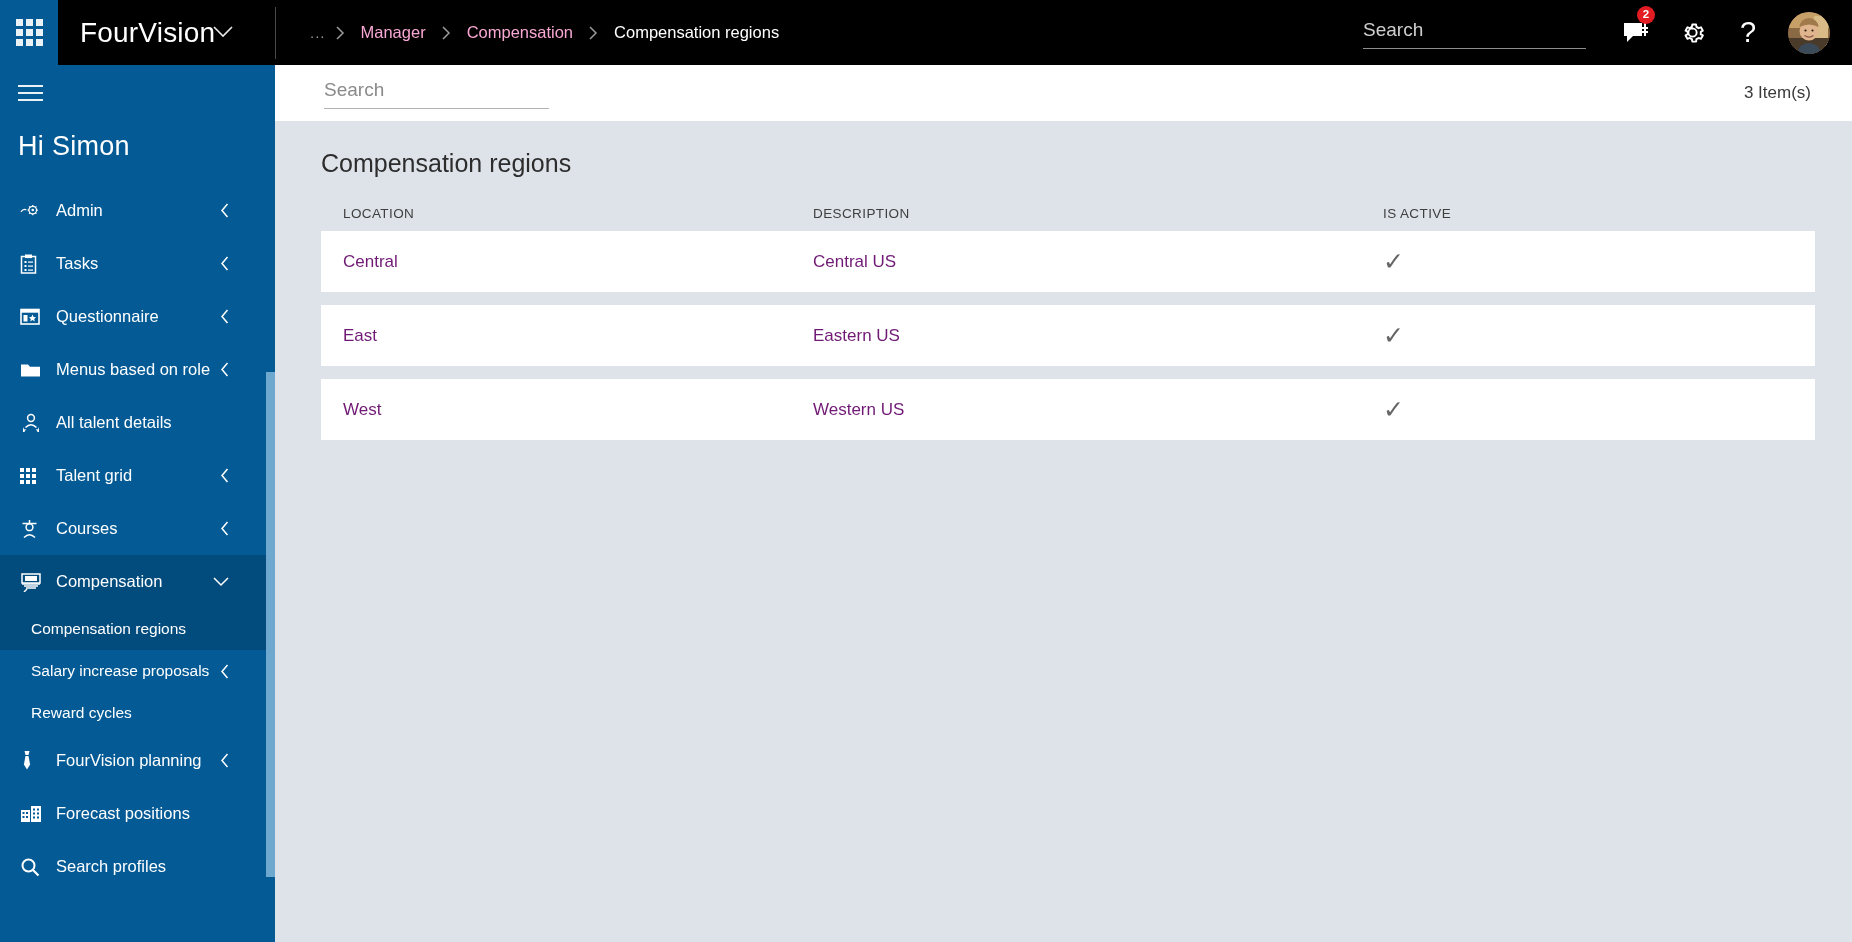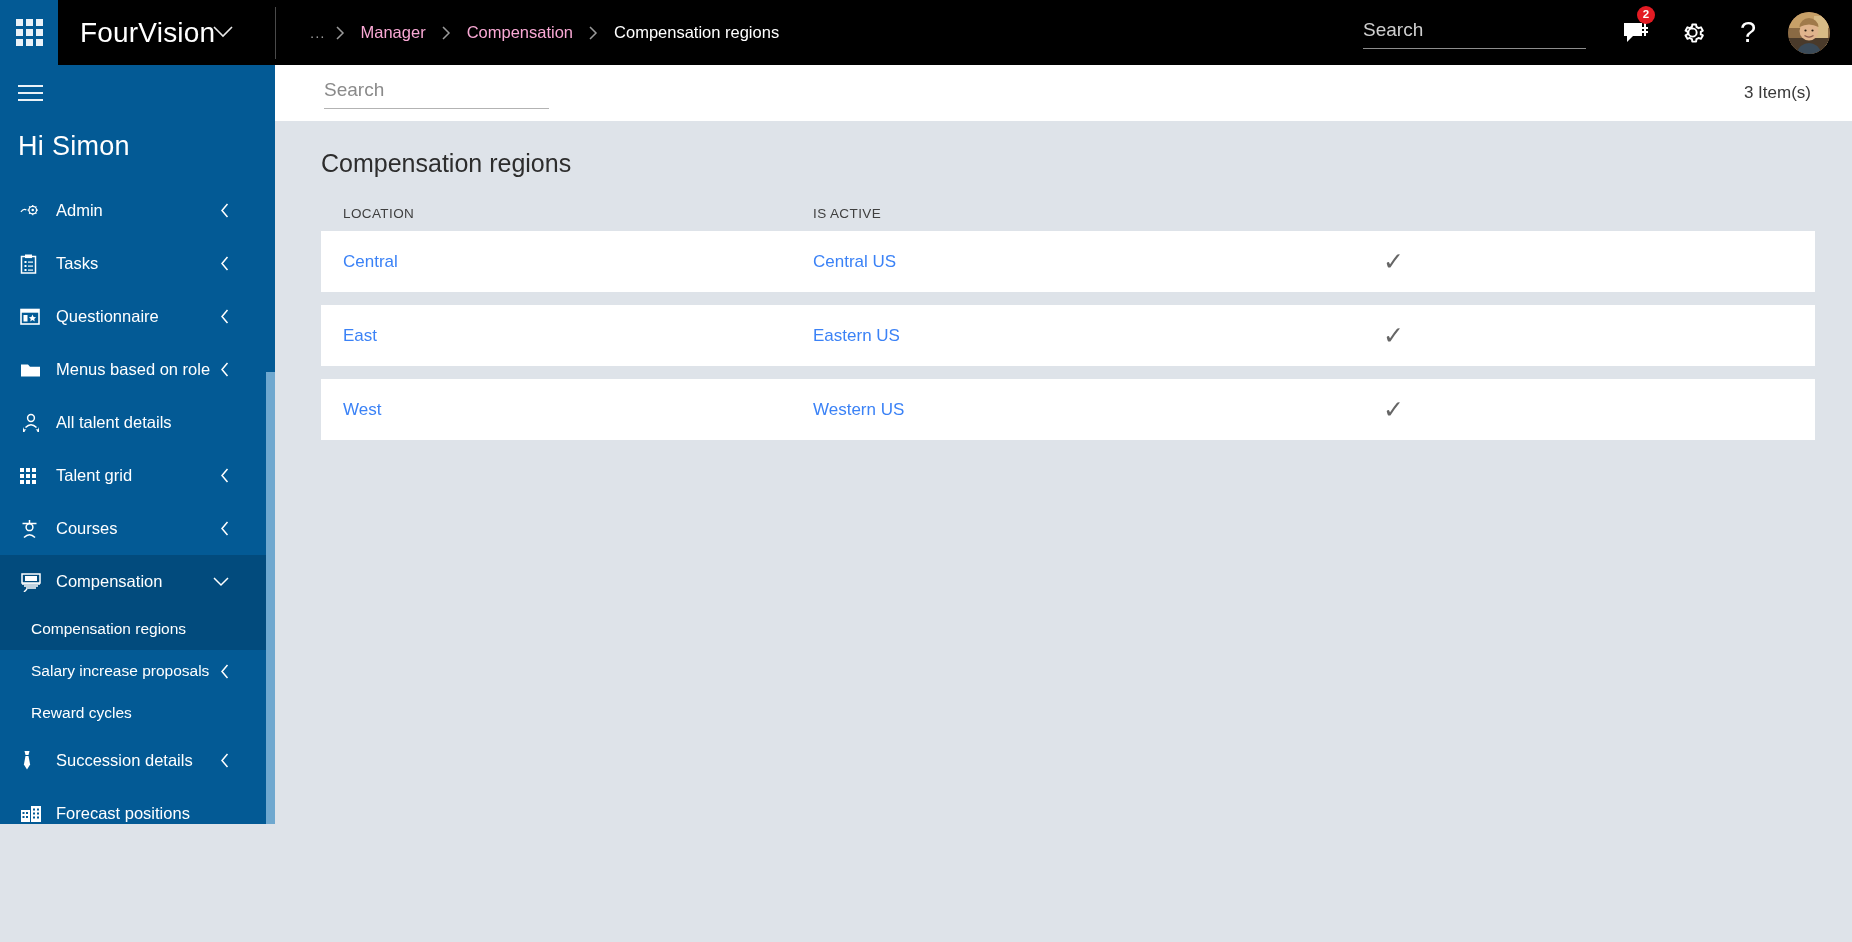--- a/index.html
+++ b/index.html
@@ -144,21 +144,21 @@
     background: #7a5c3e;
     flex: 0 0 42px;
     position: relative;
   }
 
   
   .sidebar {
     position: absolute;
     top: 65px; left: 0;
     width: 275px;
-    height: 759px;
+    height: 877px;
     background: #035a95;
     overflow: hidden;
   }
   .hamburger {
     height: 56px;
     display: flex;
     align-items: center;
     padding-left: 18px;
   }
   .ham-lines { display: flex; flex-direction: column; gap: 5px; }
@@ -306,21 +306,21 @@
     display: flex;
     align-items: center;
     background: #ffffff;
     height: 61px;
     padding: 0 22px;
     margin-bottom: 13px;
     cursor: pointer;
   }
   .td {
     font-size: 17px;
-    color: #3b82f6;
+    color: #701a75;
   }
   .check {
     font-size: 25px;
     color: #666666;
     line-height: 1;
   }
 </style>
 </head>
 <body>
 
@@ -606,21 +606,21 @@
     <span>Reward cycles</span>
   </div>
 
   <div class="nav-item">
     <span class="nav-icon">
       <svg width="14" height="21" viewBox="0 0 14 21" aria-hidden="true">
         <path d="M4.5 1 h5 l-1 4 h-3z" fill="#fff"></path>
         <path d="M5.5 6 h3 l1.6 8.5 -3.1 5 -3.1 -5z" fill="#fff"></path>
       </svg>
     </span>
-    <span class="nav-label">Succession details</span>
+    <span class="nav-label">FourVision planning</span>
     <span class="nav-chev">
       <svg width="9" height="15" viewBox="0 0 9 15" aria-hidden="true">
           <path d="M7.5 1 L2 7.5 L7.5 14" fill="none" stroke="#fff" stroke-width="1.5"></path>
         </svg>
     </span>
   </div>
 
   <div class="nav-item">
     <span class="nav-icon">
       <svg width="22" height="18" viewBox="0 0 22 18" aria-hidden="true">
@@ -666,20 +666,21 @@
 </div>
 
 <main class="main">
 
   <h1 class="page-title">Compensation regions</h1>
 
   <div class="table-wrap">
 
     <div class="thead">
       <div class="th col-location">LOCATION</div>
+      <div class="th col-description">DESCRIPTION</div>
       <div class="th col-active">IS ACTIVE</div>
     </div>
 
     <div class="trow">
       <div class="td col-location">Central</div>
       <div class="td col-description">Central US</div>
       <div class="td col-active check">✓</div>
     </div>
 
     <div class="trow">

